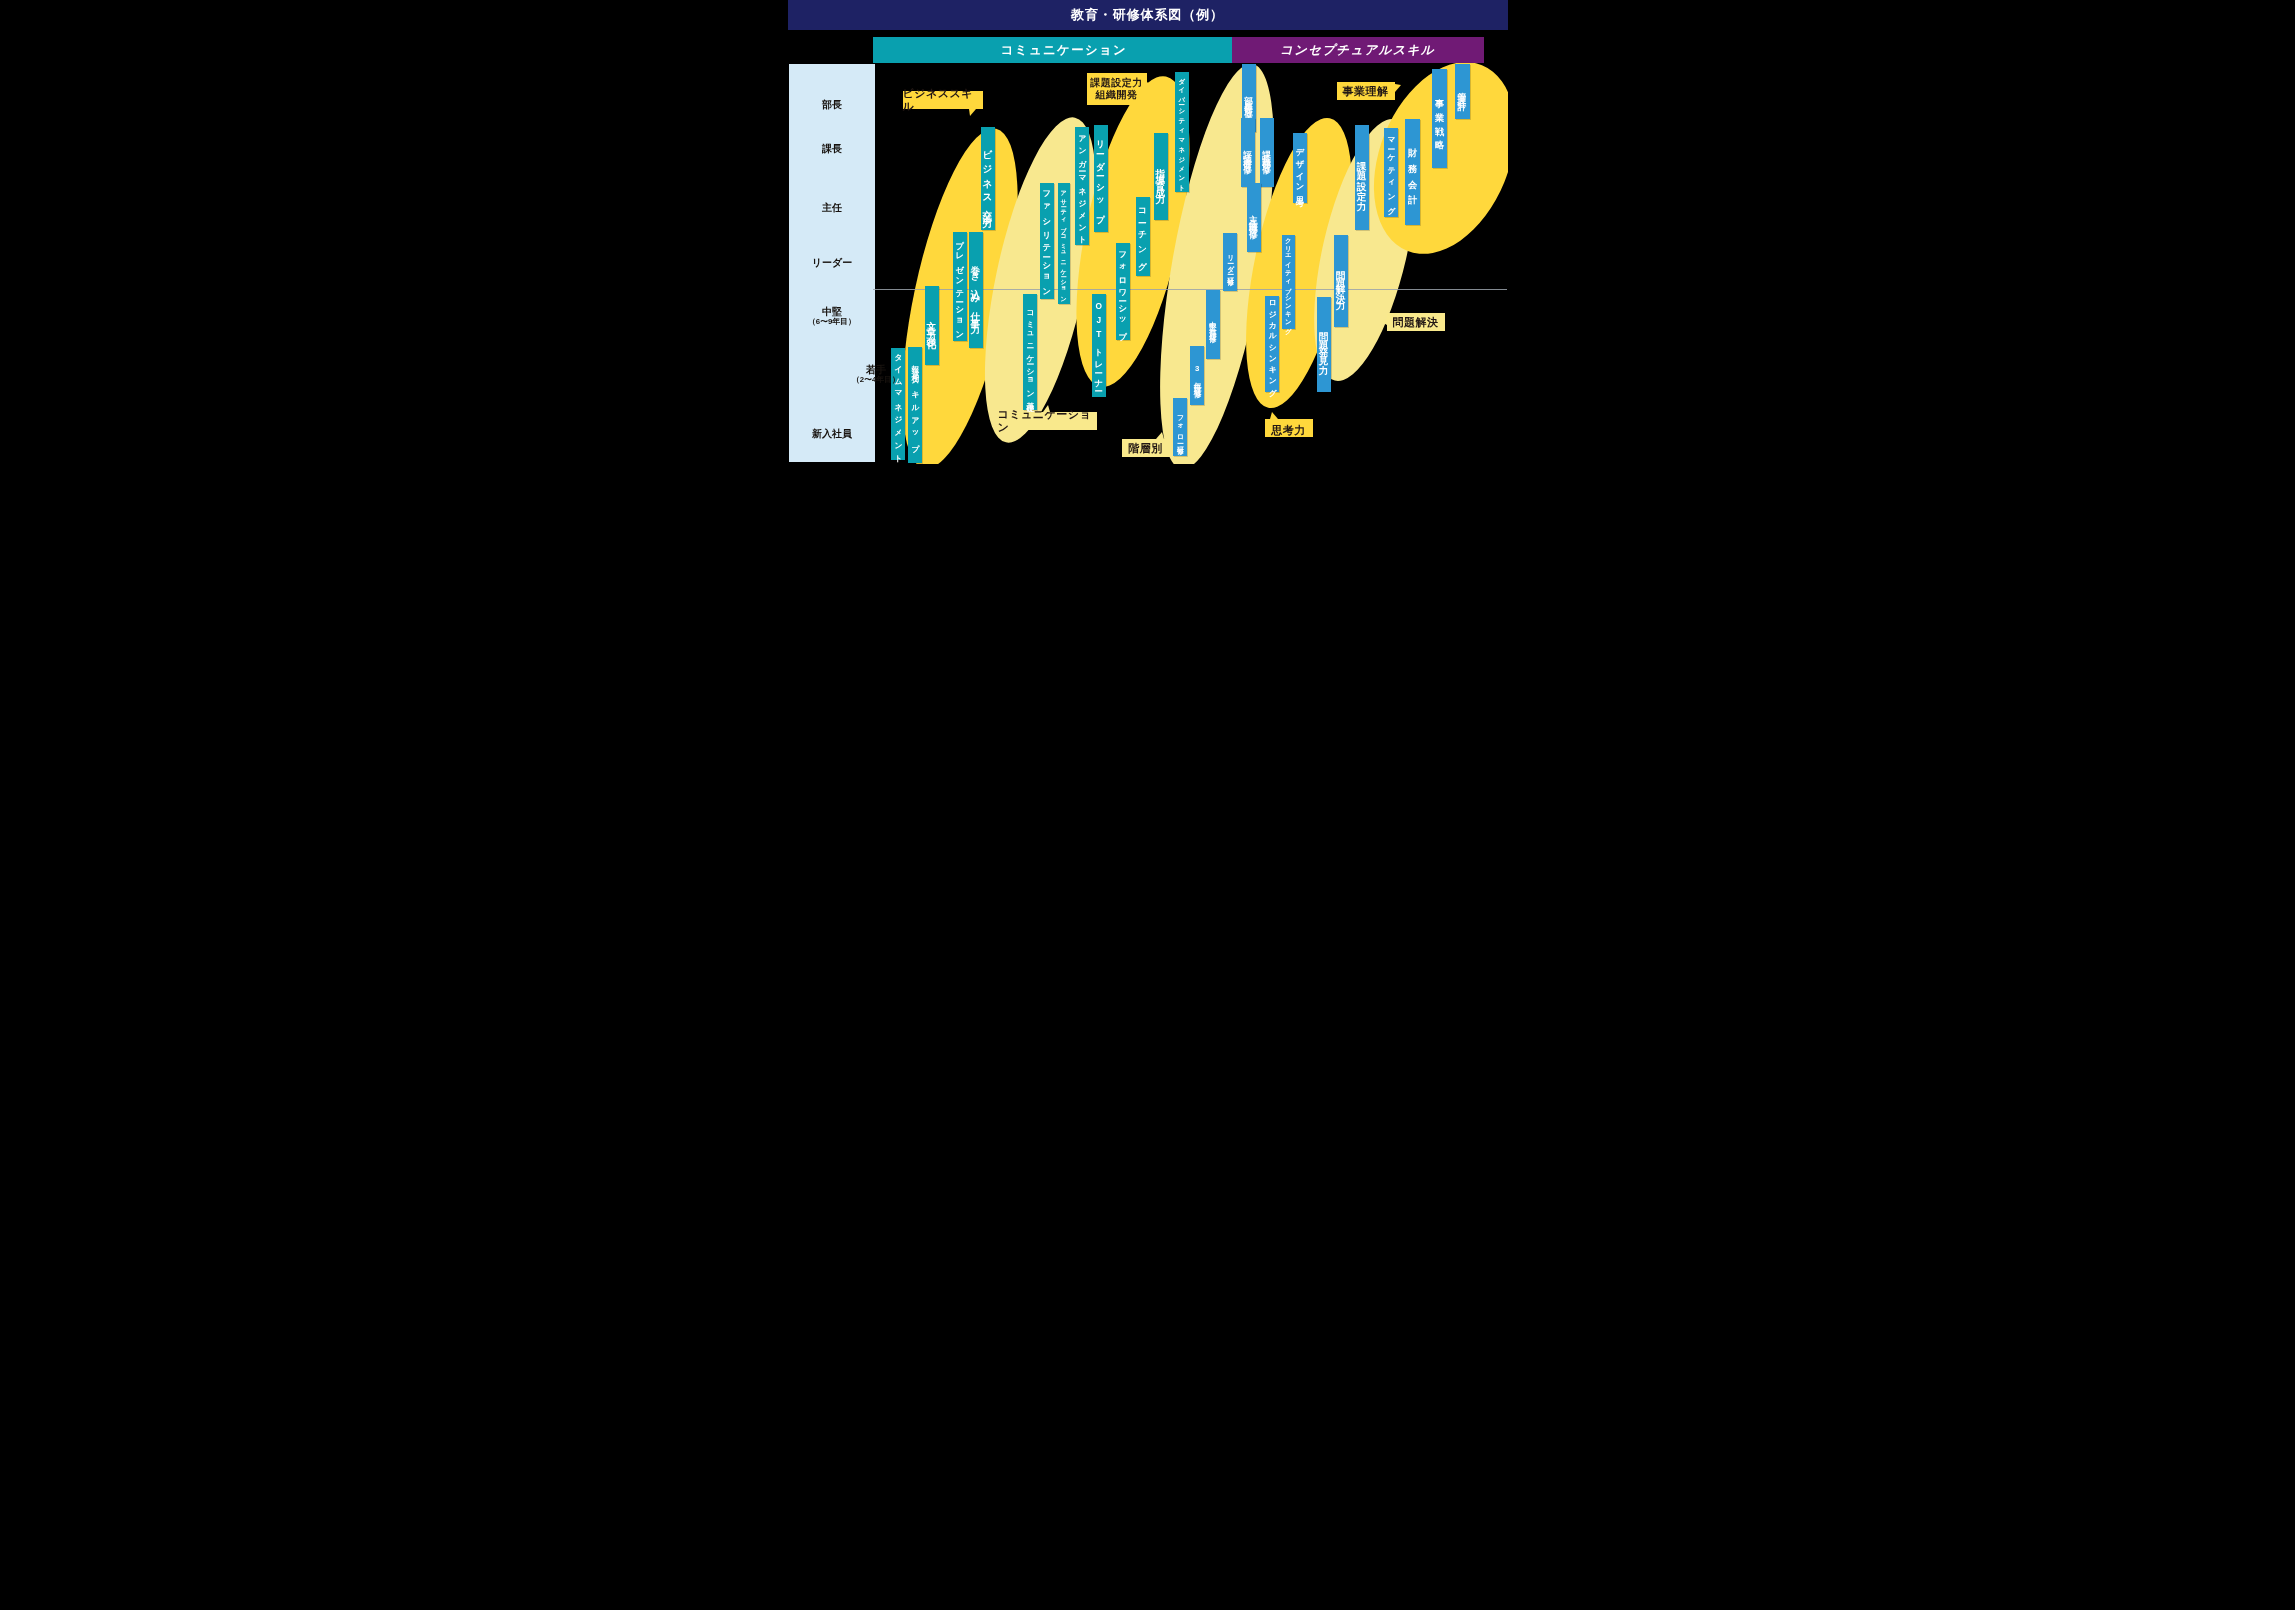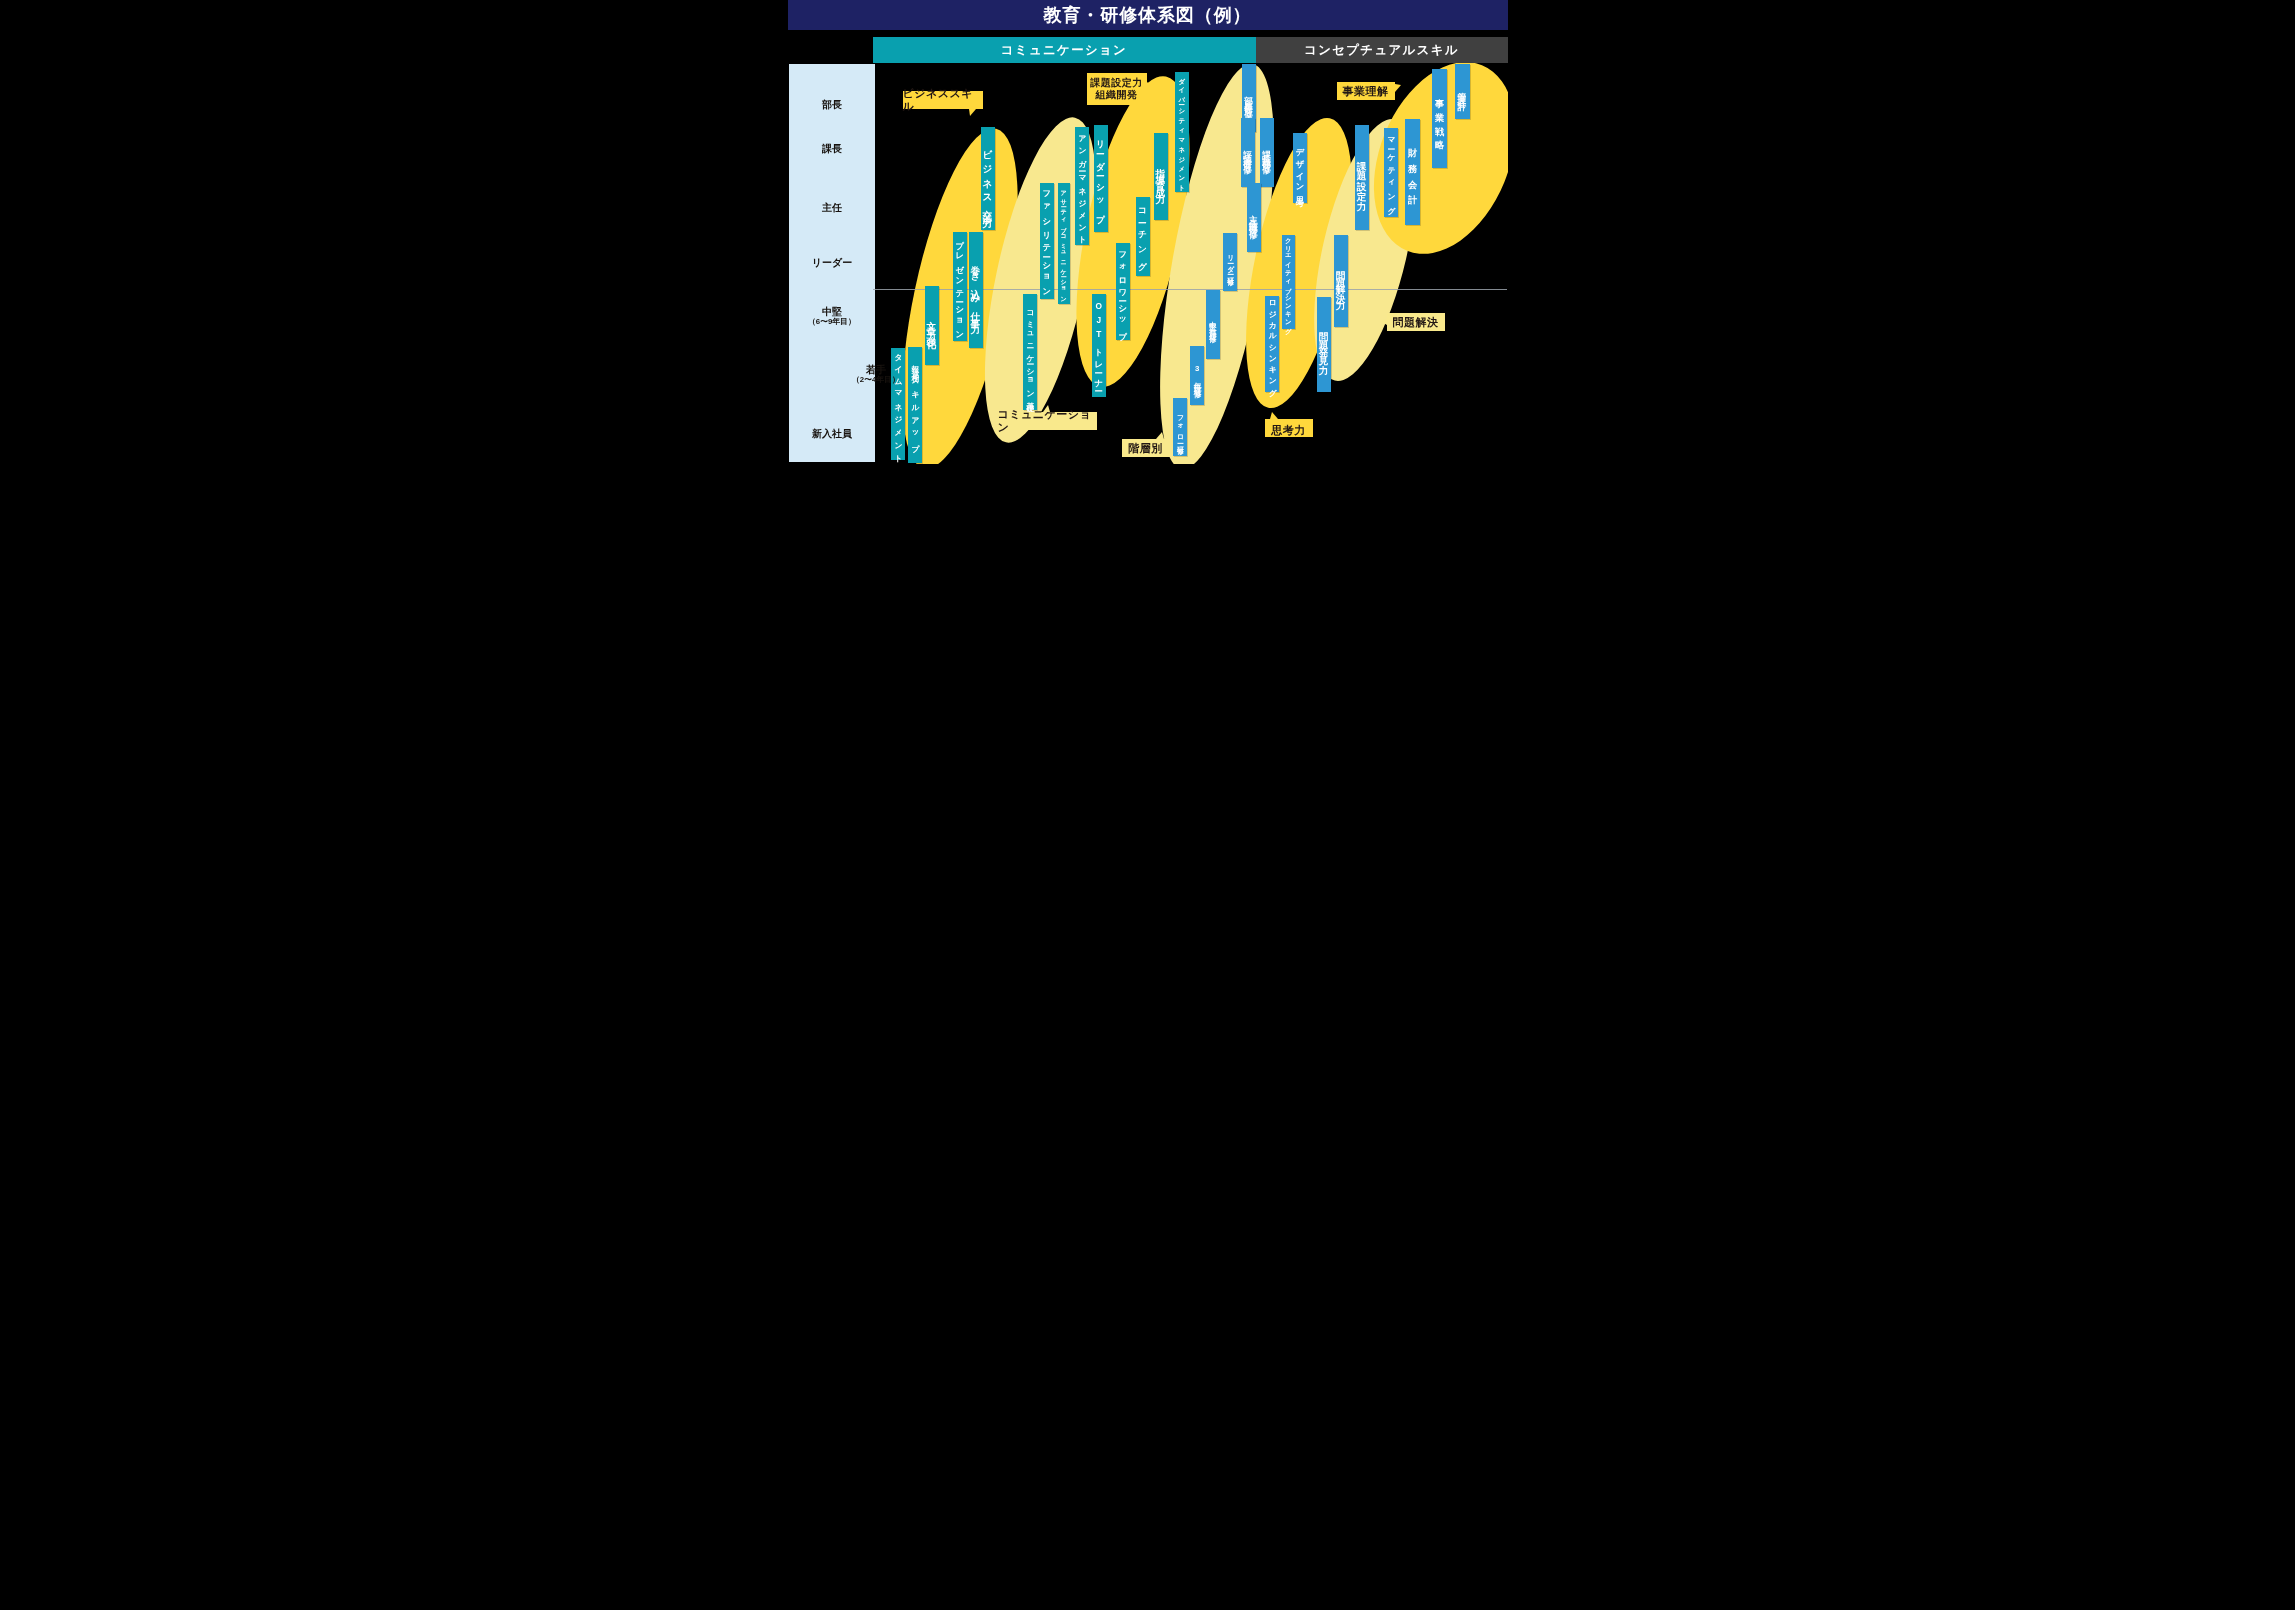--- a/index.html
+++ b/index.html
@@ -1,21 +1,21 @@
 <!DOCTYPE html>
 <html style="font-size:7.3px"><head>
 <meta charset="utf-8">
 <style>
   html,body{margin:0;padding:0;background:#000;}
   body{font-family:"Liberation Sans",sans-serif;}
   #stage{position:relative;width:720px;height:464px;background:#000;overflow:hidden;margin:0 auto;}
-  #titlebar{position:absolute;left:0;top:0;width:720px;height:30px;background:#1E2264;display:flex;align-items:center;justify-content:center;color:#fff;font-weight:700;font-size:18px;letter-spacing:0.9px;z-index:5;}
+  #titlebar{position:absolute;left:0;top:0;width:720px;height:30px;background:#1E2264;display:flex;align-items:center;justify-content:center;color:#fff;font-weight:700;font-size:13px;letter-spacing:0.9px;z-index:5;}
   .skillbar{position:absolute;top:37px;height:26px;display:flex;align-items:center;justify-content:center;color:#fff;font-weight:700;font-size:12.4px;letter-spacing:1.4px;z-index:2;}
   #bar-human{left:85px;width:383px;background:#09A0AF;}
-  #bar-conceptual{left:468px;width:252px;background:#404040;}
+  #bar-conceptual{left:444px;width:252px;background:#701a75;font-style:italic;}
   #sidebar{position:absolute;left:1.4px;top:64px;width:86px;height:398px;background:#D5EAF7;z-index:2;}
   .level{position:absolute;left:1.4px;width:86px;transform:translateY(-50%);text-align:center;color:#17120e;font-weight:700;z-index:3;}
   .level .main{font-size:10px;line-height:1.15;}
   .level .sub{font-size:7.8px;line-height:1.15;}
   #mid-line{position:absolute;left:85px;top:289px;width:634px;height:0.9px;background:#9AA2AA;z-index:2;opacity:.85;}
   .ellipse{position:absolute;border-radius:50%;z-index:1;}
   .ellipse.bright{background:#FFD83C;}
   .ellipse.light{background:#F8E88F;}
   .course{position:absolute;z-index:3;display:flex;align-items:center;justify-content:center;color:#fff;font-weight:700;box-shadow:0.9px 0.9px 0 rgba(0,0,0,.18);}
   .course span{writing-mode:vertical-rl;text-orientation:mixed;line-height:1;white-space:nowrap;}

